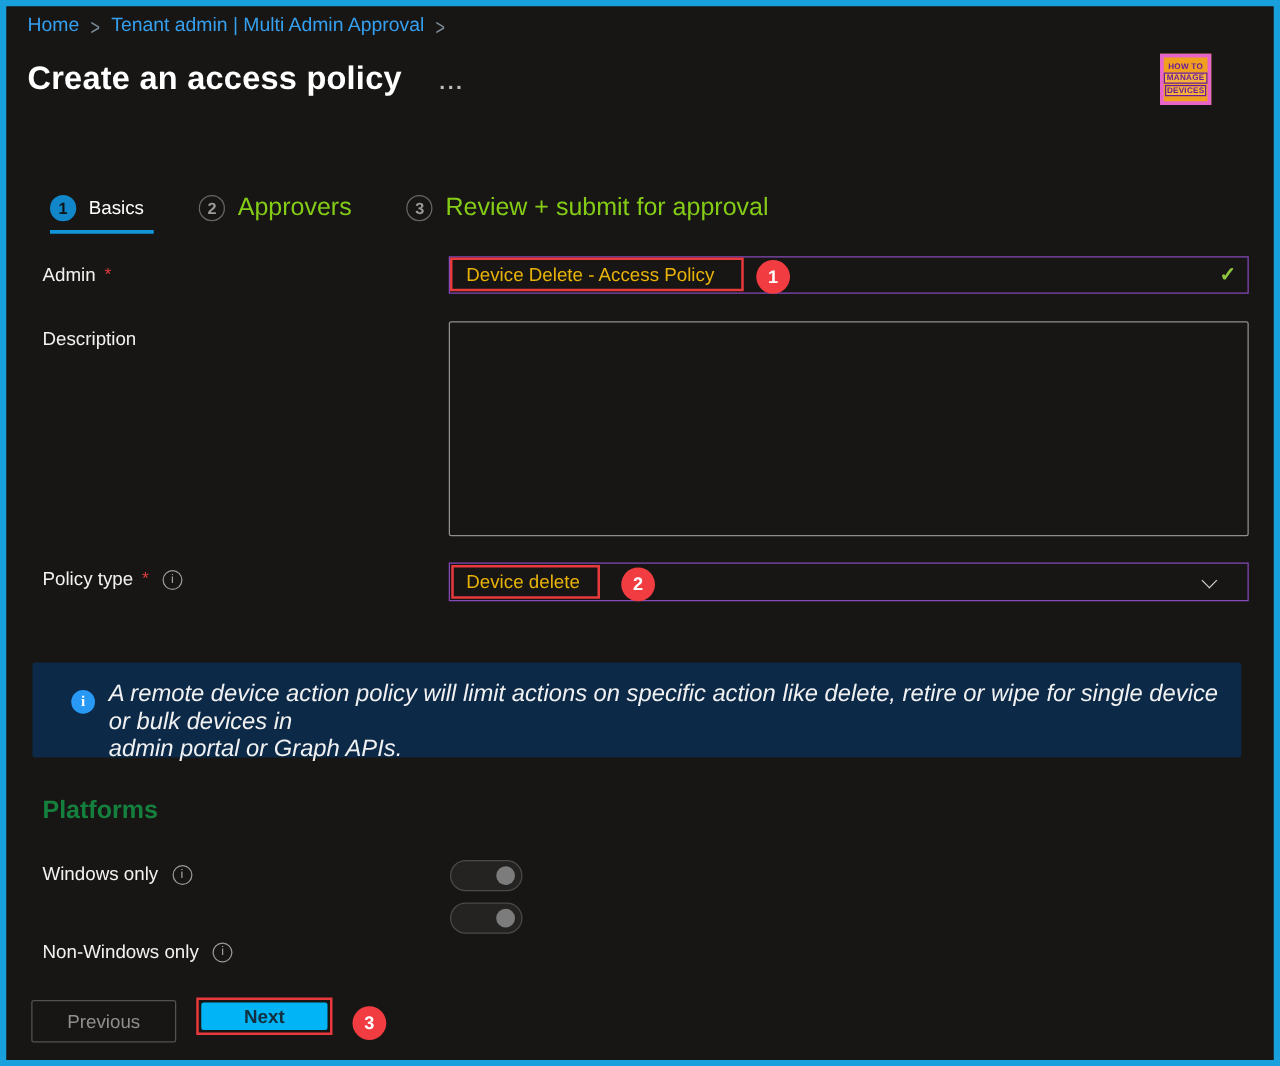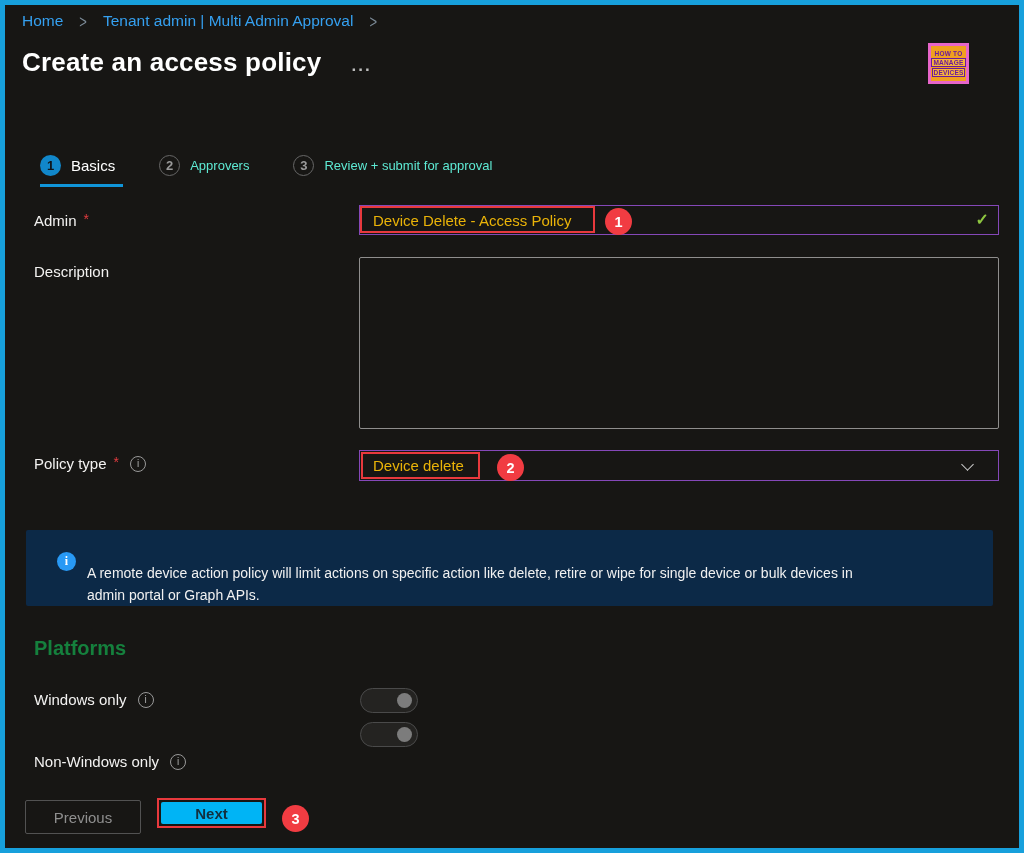--- a/index.html
+++ b/index.html
@@ -3,39 +3,39 @@
 <meta charset="utf-8">
 <style>
   * { margin:0; padding:0; box-sizing:border-box; }
   html,body { background:#000; }
   body { font-family:"Liberation Sans", sans-serif; }
   .screen {
     position:relative; width:1024px; height:853px;
     border:5px solid #17a0dc; background:#171614; overflow:hidden;
   }
   
-  .breadcrumb { position:absolute; left:17px; top:7px; font-size:15.5px; display:flex; align-items:center; gap:16px; }
+  .breadcrumb { position:absolute; left:17px; top:7px; font-size:15.5px; display:flex; align-items:center; gap:9px; }
   .crumb { color:#35a0f0; cursor:pointer; }
   .crumb-sep { color:#7d8c99; font-size:13px; transform:scaleY(1.4); display:inline-block; }
   .title-row { position:absolute; left:17px; top:42px; display:flex; align-items:center; gap:30px; }
   .page-title { color:#ffffff; font-size:26px; font-weight:bold; letter-spacing:.2px; }
   .more-btn { color:#bdbdbd; font-size:17px; font-weight:bold; letter-spacing:2px; padding-top:6px; cursor:pointer; }
   .logo { position:absolute; left:923px; top:38px; width:41px; height:41px; background:#f0a01e;
           border:3px solid #e765c9; display:flex; flex-direction:column; align-items:center; justify-content:center; gap:1px; }
   .logo div { color:#6a1b9a; font-weight:bold; font-size:6.5px; line-height:7px; letter-spacing:.2px; }
   .logo .boxed { border:1px solid #6a1b9a; padding:0 1px; background:#f6b33c; }
   
   .steps { position:absolute; left:35px; top:150px; display:flex; align-items:center; gap:44px; }
   .step { display:flex; align-items:center; gap:10px; cursor:pointer; }
   .step-circle { width:21px; height:21px; border-radius:50%; display:flex; align-items:center; justify-content:center;
                  font-size:13px; font-weight:bold; }
   .step-active .step-circle { background:#1187ca; color:#101418; }
   .step-inactive .step-circle { border:1.5px solid #676767; color:#9a9a9a; }
   .step-active .step-label { color:#ffffff; font-weight:normal; font-size:15px; }
-  .step-inactive .step-label { color:#5eead4; font-size:13px; }
+  .step-inactive .step-label { color:#84cc16; font-size:20px; }
   .tab-underline { position:absolute; left:35px; top:179px; width:83px; height:3px; background:#1095d9; }
   
   .field-label { position:absolute; left:29px; color:#f3f2f1; font-size:15px; display:flex; align-items:center; gap:7px; }
   .req { color:#e13b3f; font-size:14px; position:relative; top:-2px; }
   .info-icon { width:16px; height:16px; border:1px solid #999; border-radius:50%; color:#aaa;
                font-size:10px; display:inline-flex; align-items:center; justify-content:center; margin-left:4px; cursor:pointer; }
   .input-box { position:absolute; left:354px; width:640px; background:transparent; display:flex; align-items:center; }
   .name-input { top:200px; height:30px; border:1.5px solid #8548b8; padding-left:13px; }
   .input-value { color:#eab308; font-size:15px; white-space:nowrap; }
   .check-icon { position:absolute; right:9px; top:4px; color:#8ec640; font-size:16px; font-weight:bold; }
@@ -47,22 +47,22 @@
   .ann-box { position:absolute; border:2px solid #e8393d; pointer-events:none; }
   .ann-name { left:355px; top:201px; width:235px; height:27px; }
   .ann-policy { left:356px; top:447px; width:119px; height:27px; }
   .ann-circle { position:absolute; width:27px; height:27px; border-radius:50%; background:#f13c42; color:#fff;
                 font-weight:bold; font-size:14.5px; display:flex; align-items:center; justify-content:center; }
   
   .banner { position:absolute; left:21px; top:525px; width:967px; height:76px; background:#0c2947; border-radius:2px; }
   .banner-icon { position:absolute; left:31px; top:22px; width:19px; height:19px; border-radius:50%;
                  background:#2899f5; color:#fff; font-size:12px; font-weight:bold; font-family:"Liberation Serif", serif;
                  display:flex; align-items:center; justify-content:center; }
-  .banner-text { position:absolute; left:61px; top:32px; width:890px; color:#f1f1f1; font-size:14px;
-                 line-height:22px; white-space:pre-line; }
+  .banner-text { position:absolute; left:61px; top:15px; width:890px; color:#f1f1f1; font-size:19px;
+                 line-height:22px; white-space:pre-line;font-style:italic; }
   
   .section-heading { position:absolute; left:29px; top:632px; color:#15803d; font-size:20px; font-weight:bold; }
   .toggle { position:absolute; left:355px; width:58px; height:25px; border:1.5px solid #4a4a4a; border-radius:13px;
             background:#242321; cursor:pointer; }
   .toggle .knob { position:absolute; right:5px; top:3.5px; width:15px; height:15px; border-radius:50%; background:#7c7c7c; }
   
   .btn-previous { position:absolute; left:20px; top:795px; width:116px; height:34px; background:transparent;
                   border:1px solid #525252; border-radius:2px; color:#8f8f8f; font-size:15px;
                   font-family:"Liberation Sans", sans-serif; cursor:pointer; }
   .ann-next { position:absolute; left:152px; top:793px; border:2px solid #e8393d; padding:2px; }

